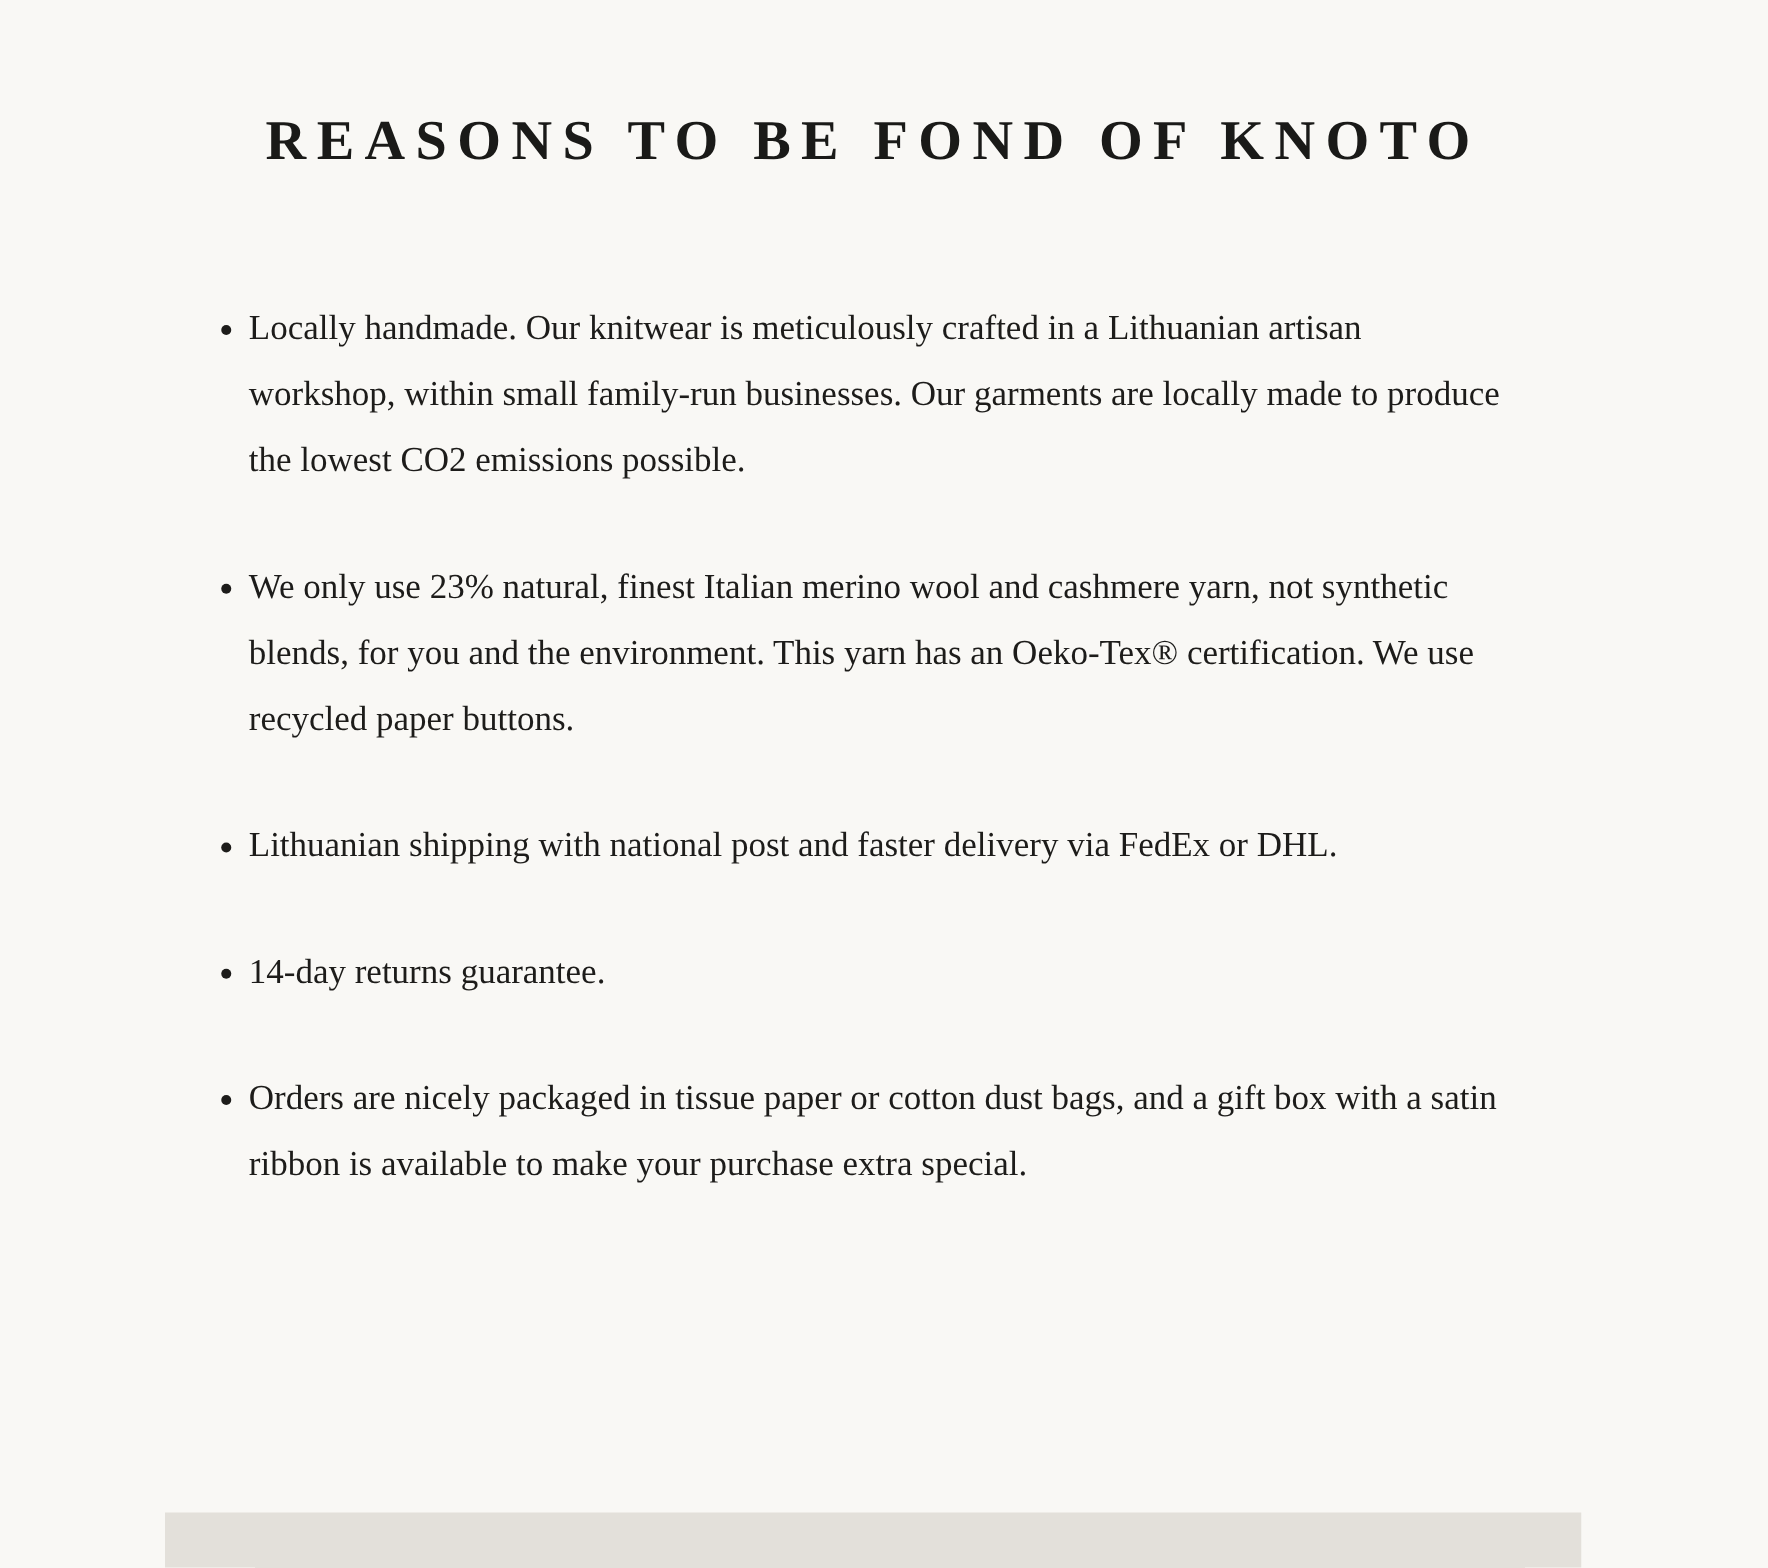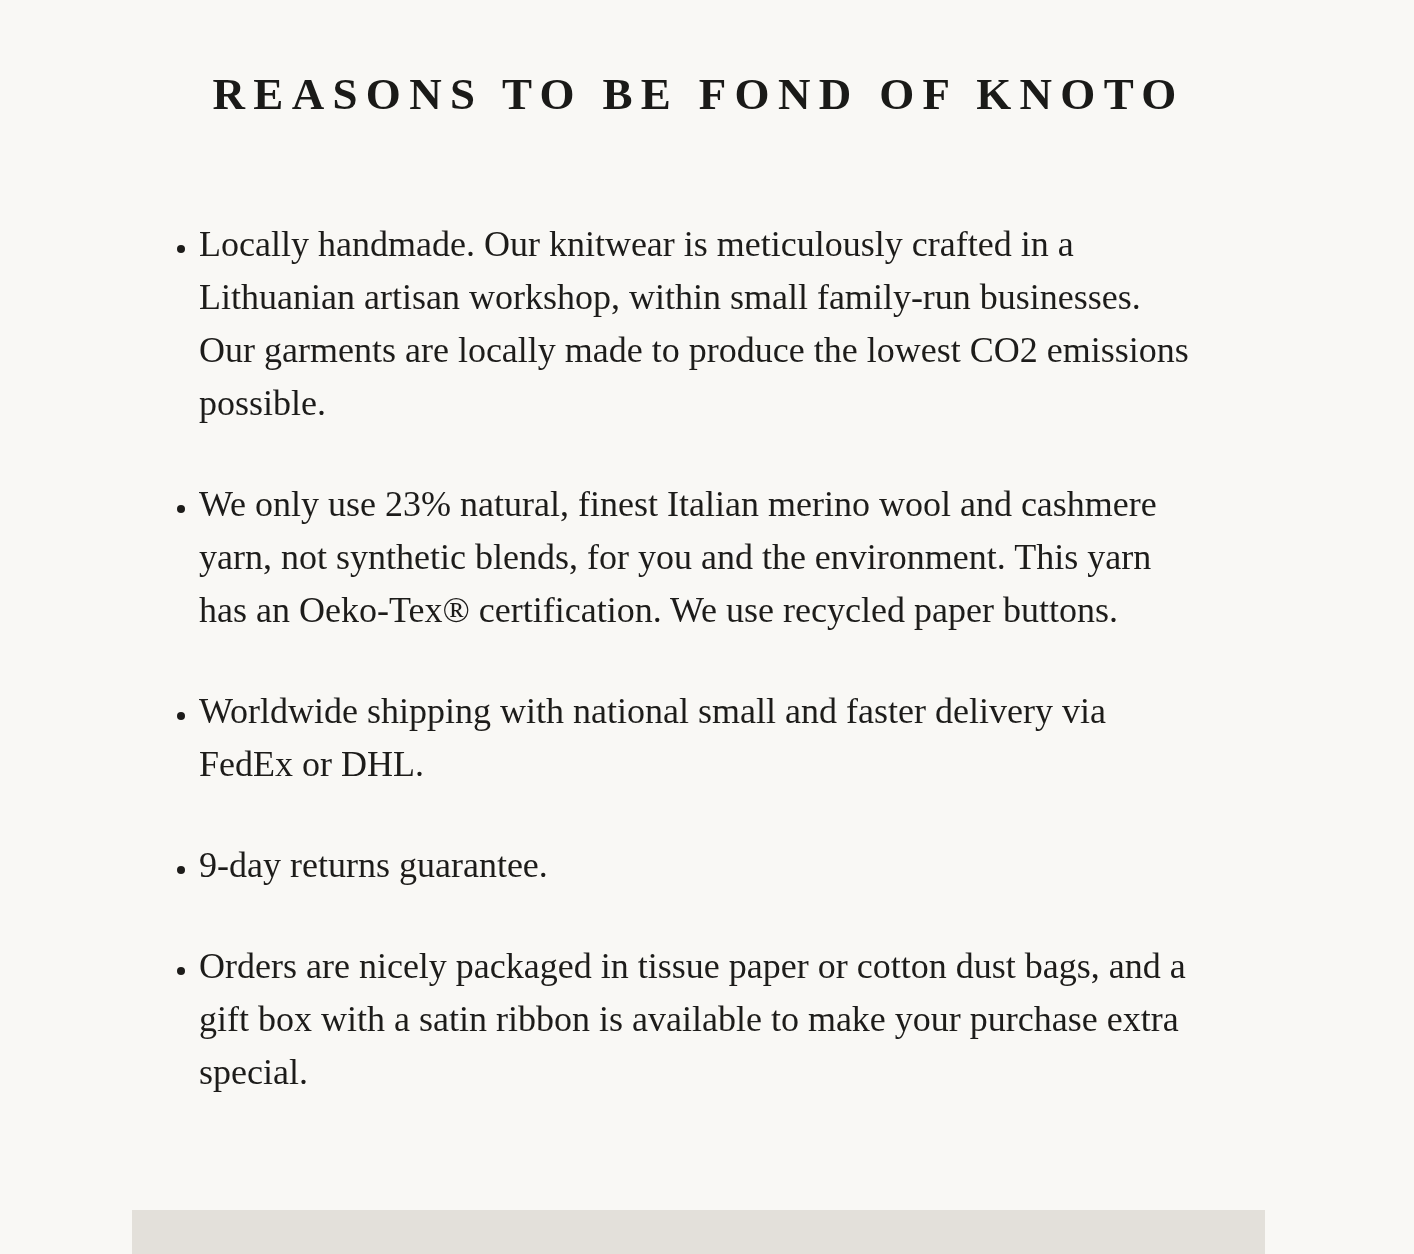--- a/index.html
+++ b/index.html
@@ -16,39 +16,39 @@
   }
   .section {
     position: absolute;
     left: 0;
     top: 0;
     width: 1414px;
     height: 1254px;
   }
   .section-title {
     margin: 0 0 0 132px;
-    padding-top: 66px;
+    padding-top: 84px;
     width: 1133px;
     text-align: center;
     font-family: "Liberation Serif", serif;
     font-weight: 700;
     font-size: 45px;
     line-height: 56px;
     letter-spacing: 0.185em;
     color: #1a1a18;
     white-space: nowrap;
   }
   .benefits-list {
     margin: 96px 0 0 140px;
     padding: 0 0 0 59px;
     width: 1005px;
     list-style: disc outside;
   }
   .benefits-list li {
-    font-size: 36px;
+    font-size: 28px;
     line-height: 53px;
     color: #1d1c1a;
     margin: 0 0 48px 0;
     text-align: left;
   }
   .benefits-list li::marker {
     font-size: 26px;
     color: #1d1c1a;
   }
   .next-section-block {
@@ -63,20 +63,20 @@
 </head>
 <body>
 
 <div class="section">
 
   <h2 class="section-title">REASONS TO BE FOND OF KNOTO</h2>
 
   <ul class="benefits-list">
     <li>Locally handmade. Our knitwear is meticulously crafted in a Lithuanian artisan workshop, within small family-run businesses. Our garments are locally made to produce the lowest CO2 emissions possible.</li>
     <li>We only use 23% natural, finest Italian merino wool and cashmere yarn, not synthetic blends, for you and the environment. This yarn has an Oeko-Tex® certification. We use recycled paper buttons.</li>
-    <li>Worldwide shipping with national small and faster delivery via FedEx or DHL.</li>
-    <li>9-day returns guarantee.</li>
+    <li>Lithuanian shipping with national post and faster delivery via FedEx or DHL.</li>
+    <li>14-day returns guarantee.</li>
     <li>Orders are nicely packaged in tissue paper or cotton dust bags, and a gift box with a satin ribbon is available to make your purchase extra special.</li>
   </ul>
 
   <div class="next-section-block"></div>
 
 </div>
 
 </body></html>

